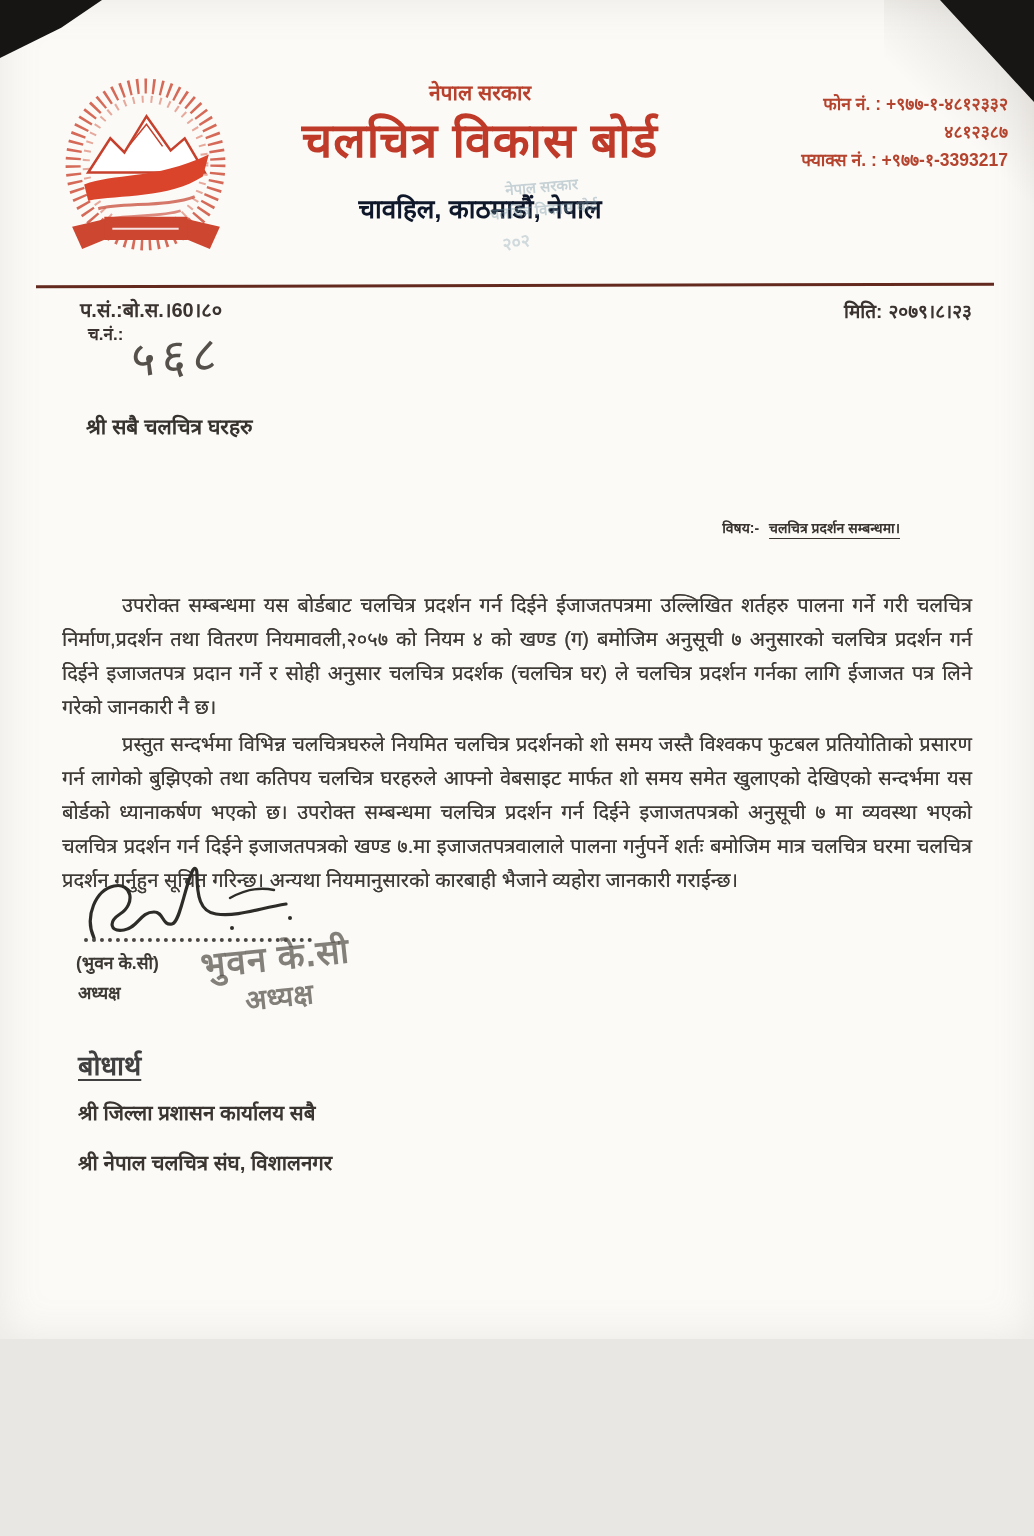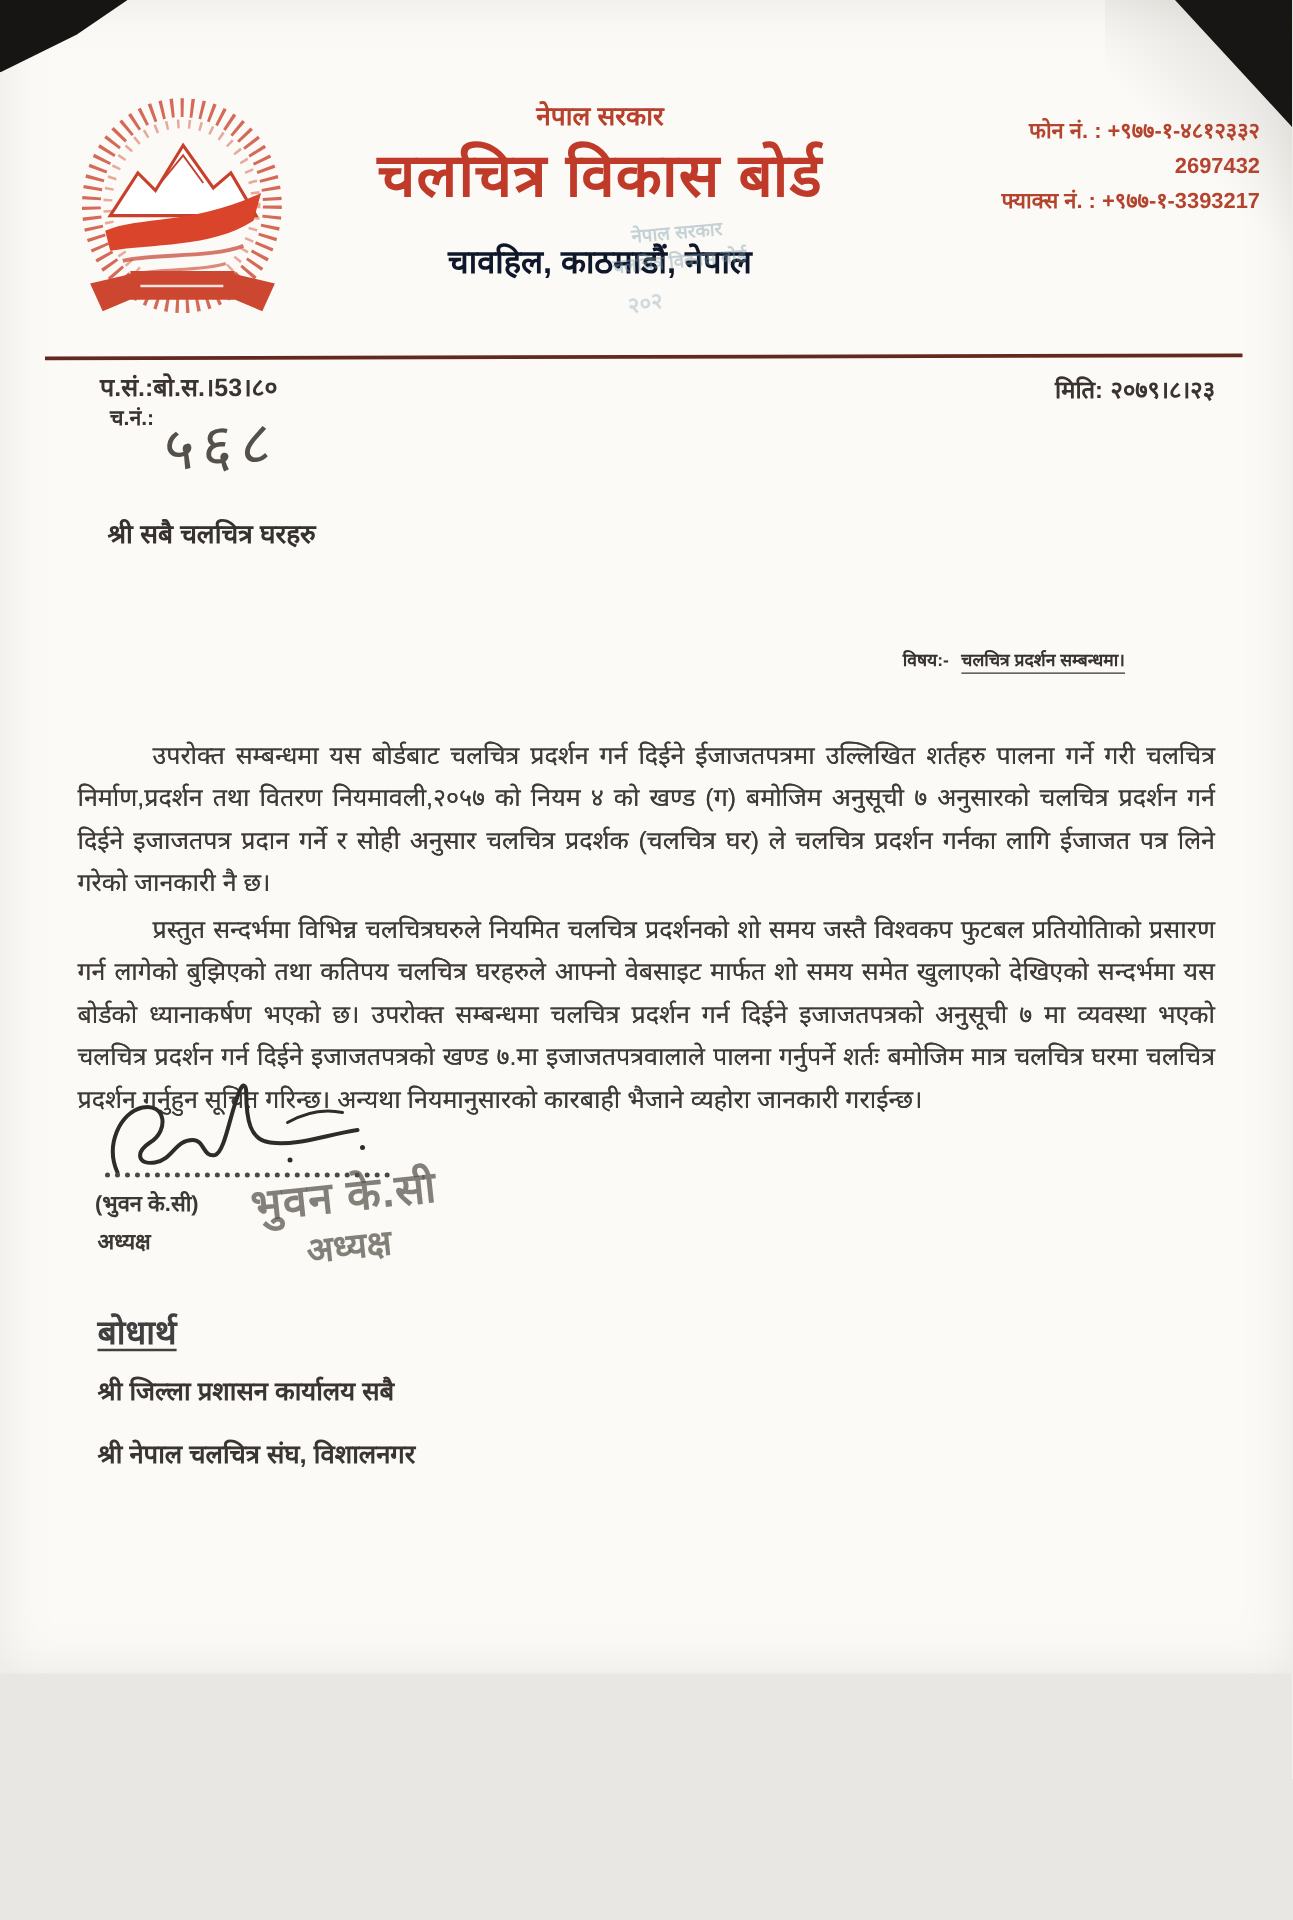--- a/index.html
+++ b/index.html
@@ -98,33 +98,33 @@
     <path d="M46 140 L129 140 L129 163 L46 163 Z" fill="#cc4630"></path>
     <path d="M54 152 L120 152" stroke="#ffffff" stroke-width="2" opacity=".85"></path>
   </svg>
 
   <div class="gov">नेपाल सरकार</div>
   <div class="orgname">चलचित्र विकास बोर्ड</div>
   <div class="addr">चावहिल, काठमाडौं, नेपाल</div>
 
   <div class="contact">
     <div><span>फोन नं. :</span> <span>+९७७-१-४८१२३३२</span></div>
-    <div>2697432</div>
+    <div>४८१२३८७</div>
     <div><span>फ्याक्स नं. :</span> <span>+९७७-१-3393217</span></div>
   </div>
 
   <div class="ghost">
     <div class="g1">नेपाल सरकार</div>
     <div class="g2">चलचित्र विकास बोर्ड</div>
     <div class="g3">२०२</div>
   </div>
 
   <div class="rule-top"></div>
 
-  <div class="ref">प.सं.:बो.स.।53।८०</div>
+  <div class="ref">प.सं.:बो.स.।60।८०</div>
   <div class="dateline">
     <span class="lbl">मिति:</span><span>२०७९।८।२३</span>
   </div>
 
   <div class="serial">
     <span class="lbl">च.नं.:</span>
     <span class="hand">५६८</span>
   </div>
 
   <div class="recipient">श्री सबै चलचित्र घरहरु</div>

